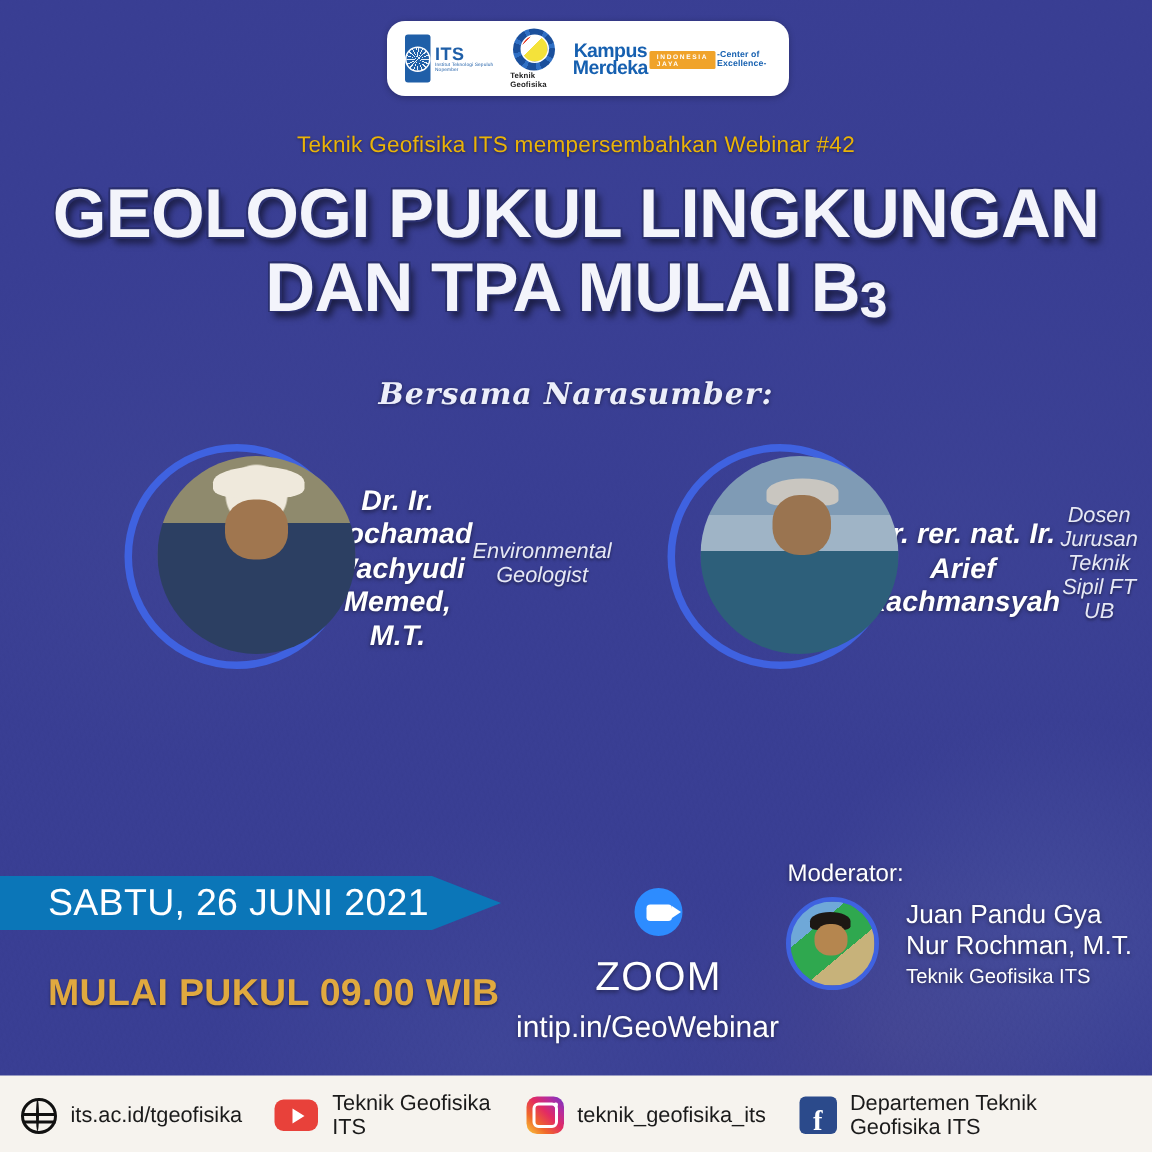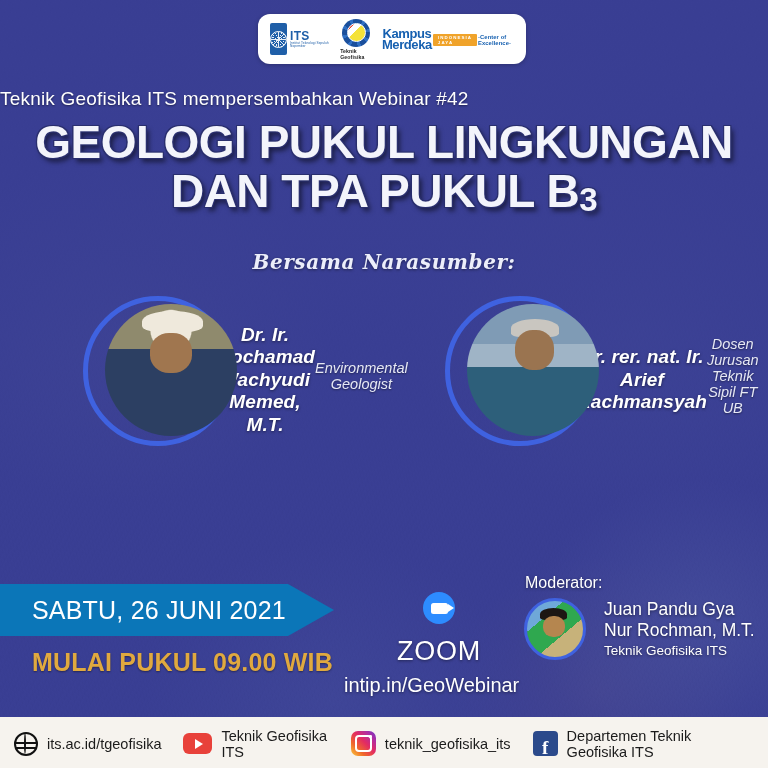--- a/index.html
+++ b/index.html
@@ -94,22 +94,22 @@
   .km-word .k1{ display:block; font-size:13px; font-weight:bold; color:#1660b0; letter-spacing:-.4px; }
   .km-word .k2{ display:block; font-size:13px; font-weight:bold; color:#1660b0; letter-spacing:-.4px; margin-top:-1px;}
   .km-ribbon{
     background:#f0a32a; color:#fff; font-size:4.4px; font-weight:bold;
     letter-spacing:1.1px; padding:1px 5px; border-radius:1px; margin-top:1px;
   }
   .km-coe{ font-size:5.8px; font-weight:bold; color:#1660b0; letter-spacing:.1px; margin-top:2px;}
 
   
   .kicker{
-    left:0; right:0; top:88px; text-align:left;
-    font-size:19px; color:#ffffff; letter-spacing:.2px;
+    left:0; right:0; top:88px; text-align:center;
+    font-size:15px; color:#eab308; letter-spacing:.2px;
     text-shadow:0 1px 2px rgba(0,0,0,.45);
   }
   .title{
     left:0; right:0; top:118px; text-align:center;
     font-size:46px; font-weight:bold; line-height:1.05;
     letter-spacing:-.5px;
     color:#f3f4fb;
     text-shadow:
       -1.2px -1.2px 0 #2a2f6e,
        1.2px -1.2px 0 #2a2f6e,
@@ -173,21 +173,21 @@
     text-shadow:0 1px 3px rgba(0,0,0,.5);
   }
   .sp-role{
     margin-top:5px; text-align:center;
     font-size:14.5px; font-style:italic; color:#e6e8f5;
     text-shadow:0 1px 2px rgba(0,0,0,.45);
   }
 
   
   .date-banner{
-    left:0; top:584px; width:334px; height:52px;
+    left:0; top:584px; width:334px; height:36px;
     background:#0b76b8;
     clip-path:polygon(0 0, 288px 0, 334px 50%, 288px 100%, 0 100%);
     display:flex; align-items:center; padding-left:32px;
   }
   .date-banner span{
     font-size:25px; color:#ffffff; letter-spacing:.2px;
   }
   .mulai{
     left:32px; top:648px;
     font-size:25px; font-weight:bold; color:#e0a93f; letter-spacing:.2px;
@@ -312,21 +312,21 @@
       <div class="km-ribbon">INDONESIA JAYA</div>
       <div class="km-coe">-Center of Excellence-</div>
     </div>
 
   </div>
 
   <div class="layer kicker">Teknik Geofisika ITS mempersembahkan Webinar #42</div>
 
   <div class="layer title">
     <span class="line line1">GEOLOGI PUKUL LINGKUNGAN</span>
-    <span class="line line2"><span>DAN TPA PUKUL B</span><sub>3</sub></span>
+    <span class="line line2"><span>DAN TPA MULAI B</span><sub>3</sub></span>
   </div>
 
   <div class="layer bersama">Bersama Narasumber:</div>
 
   <div class="layer speakers">
 
     <div class="speaker">
       <div class="avatar-wrap">
         <div class="avatar-ring"></div>
         <div class="avatar ph1">

